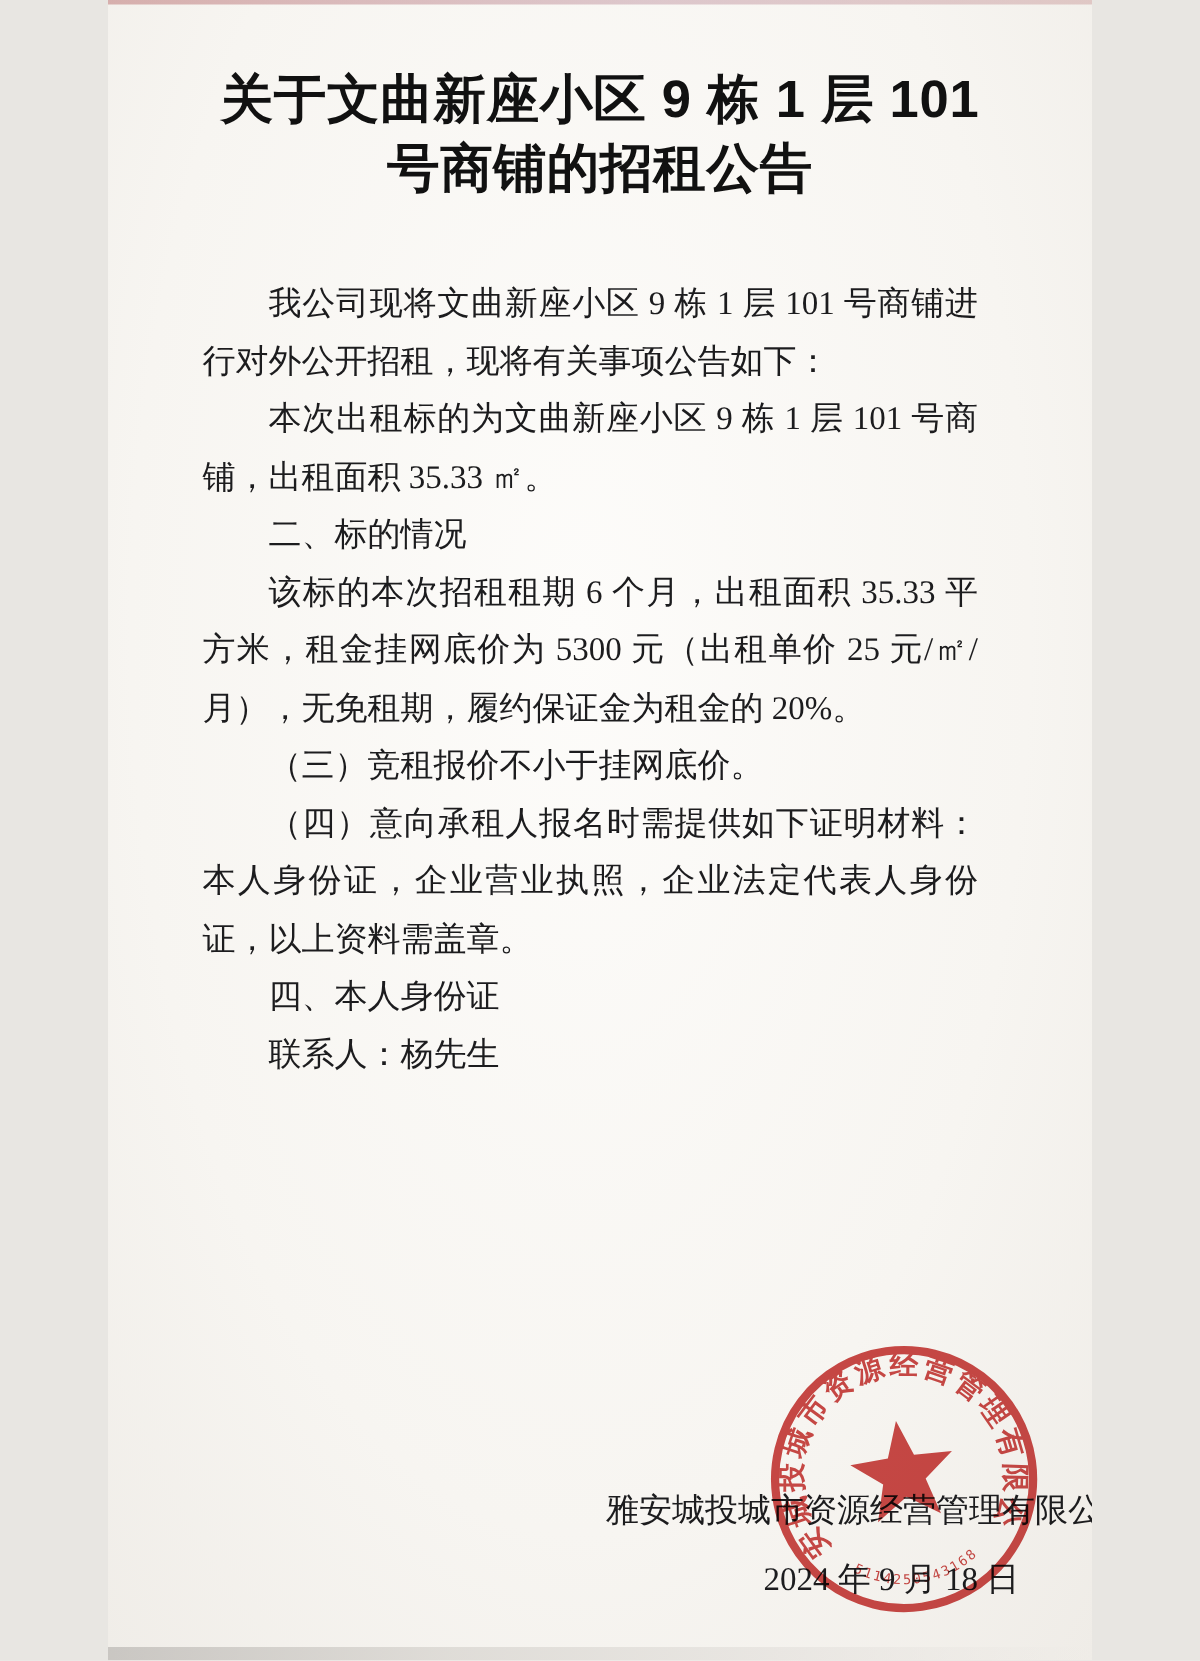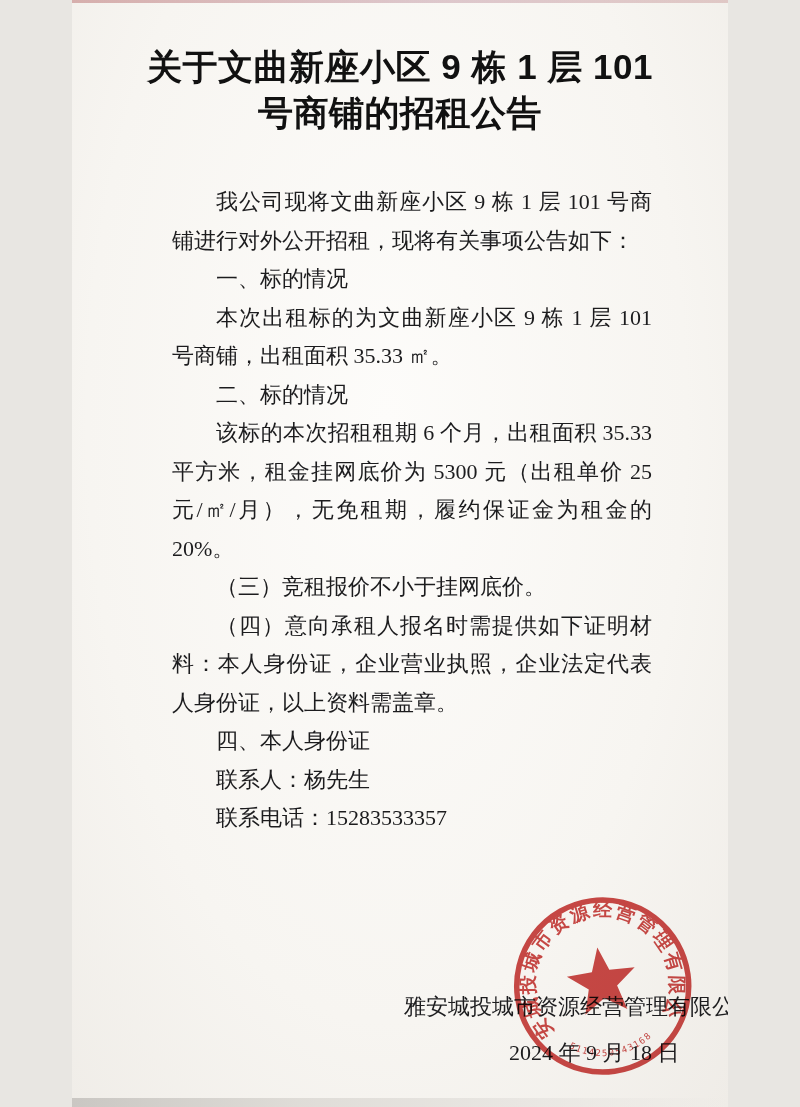--- a/index.html
+++ b/index.html
@@ -26,21 +26,21 @@
     margin:44px 68px 0 68px;
     text-align:center;
     font-family:"Liberation Sans","DejaVu Sans",sans-serif;
     font-weight:bold;
     font-size:35px;
     line-height:46px;
     letter-spacing:.5px;
     color:#111;
   }
   .doc-body{
-    margin:47px 76px 0 100px;
+    margin:47px 76px 0 63px;
     font-size:22px;
     line-height:38.5px;
     text-align:justify;
   }
   .doc-body p{
     margin:0;
     text-indent:2em;
   }
   .signature-company{
     position:absolute;
@@ -81,29 +81,27 @@
 </head>
 <body>
 
 <div class="photo">
   <div class="photo-top-edge"></div>
 
   <h1 class="doc-title">关于文曲新座小区 9 栋 1 层 101 号商铺的招租公告</h1>
 
   <div class="doc-body" id="doc-body">
       <p>我公司现将文曲新座小区 9 栋 1 层 101 号商铺进行对外公开招租，现将有关事项公告如下：</p>
-      <p>一、标的情况</p>
       <p>本次出租标的为文曲新座小区 9 栋 1 层 101 号商铺，出租面积 35.33 ㎡。</p>
       <p>二、标的情况</p>
       <p>该标的本次招租租期 6 个月，出租面积 35.33 平方米，租金挂网底价为 5300 元（出租单价 25 元/㎡/月），无免租期，履约保证金为租金的 20%。</p>
       <p>（三）竞租报价不小于挂网底价。</p>
       <p>（四）意向承租人报名时需提供如下证明材料：本人身份证，企业营业执照，企业法定代表人身份证，以上资料需盖章。</p>
       <p>四、本人身份证</p>
       <p>联系人：杨先生</p>
-      <p>联系电话：15283533357</p>
     </div>
 
   <div class="signature-company">雅安城投城市资源经营管理有限公司</div>
 
   <div class="signature-date">2024 年 9 月 18 日</div>
 
   <div class="seal" style="--seal-color: #c5312e;">
     <svg viewBox="0 0 200 200">
       <g transform="rotate(-8 100 100)">
         <circle class="ink" cx="100" cy="98" r="86" stroke-width="5.5"></circle>

